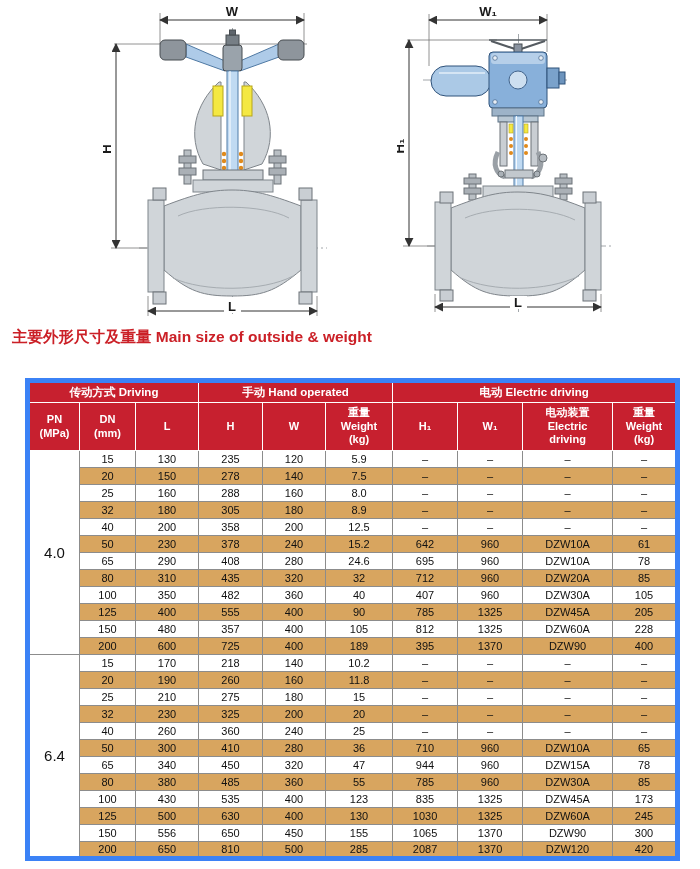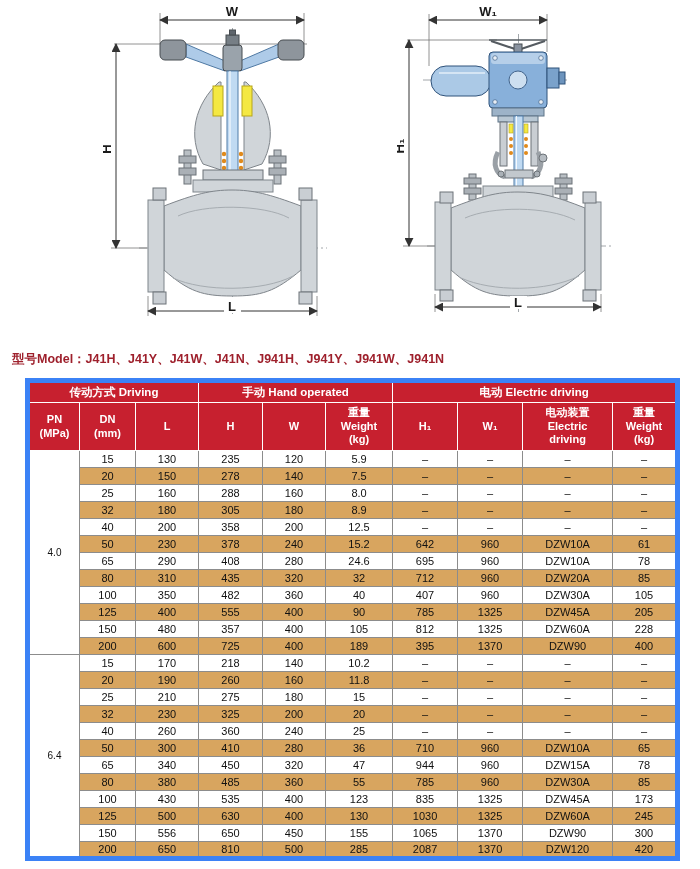--- a/index.html
+++ b/index.html
@@ -31,21 +31,21 @@
                border-collapse:collapse; table-layout:fixed;
                border:5px solid #3b82f6; }
   th, td { text-align:center; vertical-align:middle; padding:0; overflow:hidden; }
   .group-th { background:var(--header-red,#c7202f); color:#fff; font-size:11.5px;
               font-weight:bold; height:22px; border:1.5px solid #fff; }
   .col-th   { background:var(--header-red,#c7202f); color:#fff; font-size:11px;
               font-weight:bold; height:48px; border:1.5px solid #fff;
               white-space:pre-line; line-height:1.25; }
   td { font-size:11px; height:17px; line-height:1; border:1px solid #8c8c8c; color:#111; }
   tr.tan td { background:var(--stripe-tan,#d8a55f); }
-  td.pn-cell { background:#fff !important; font-size:10px; }
+  td.pn-cell { background:#fff !important; font-size:15px; }
 </style>
 </head>
 <body>
 
 <div class="page">
 
   <div class="drawings">
 
     <svg class="svg-manual" width="232" height="318" viewBox="0 0 232 318">
       <defs>
@@ -211,21 +211,21 @@
       <rect class="gry2" x="186" y="284" width="13" height="11"></rect>
 
       <line class="ext" x1="38" y1="288" x2="38" y2="306"></line>
       <line class="ext" x1="204" y1="288" x2="204" y2="306"></line>
       <line class="dim" x1="38" y1="301" x2="204" y2="301" marker-start="url(#arwR)" marker-end="url(#arwR)"></line>
       <rect x="113" y="290" width="17" height="13" fill="#ffffff"></rect>
       <text class="dimtxt" x="121" y="301" text-anchor="middle">L</text>
     </svg>
   </div>
 
-  <div class="model">型号Model：J41H、J41Y、J41W、J41N、J941H、J941Y、J941W、J941N</div>
+  <div class="title">主要外形尺寸及重量 Main size of outside &amp; weight</div>
 
   <table class="size">
     <colgroup>
       <col style="width:52px">
         <col style="width:56px">
         <col style="width:63px">
       <col style="width:64px">
         <col style="width:63px">
         <col style="width:67px">
       <col style="width:65px">

